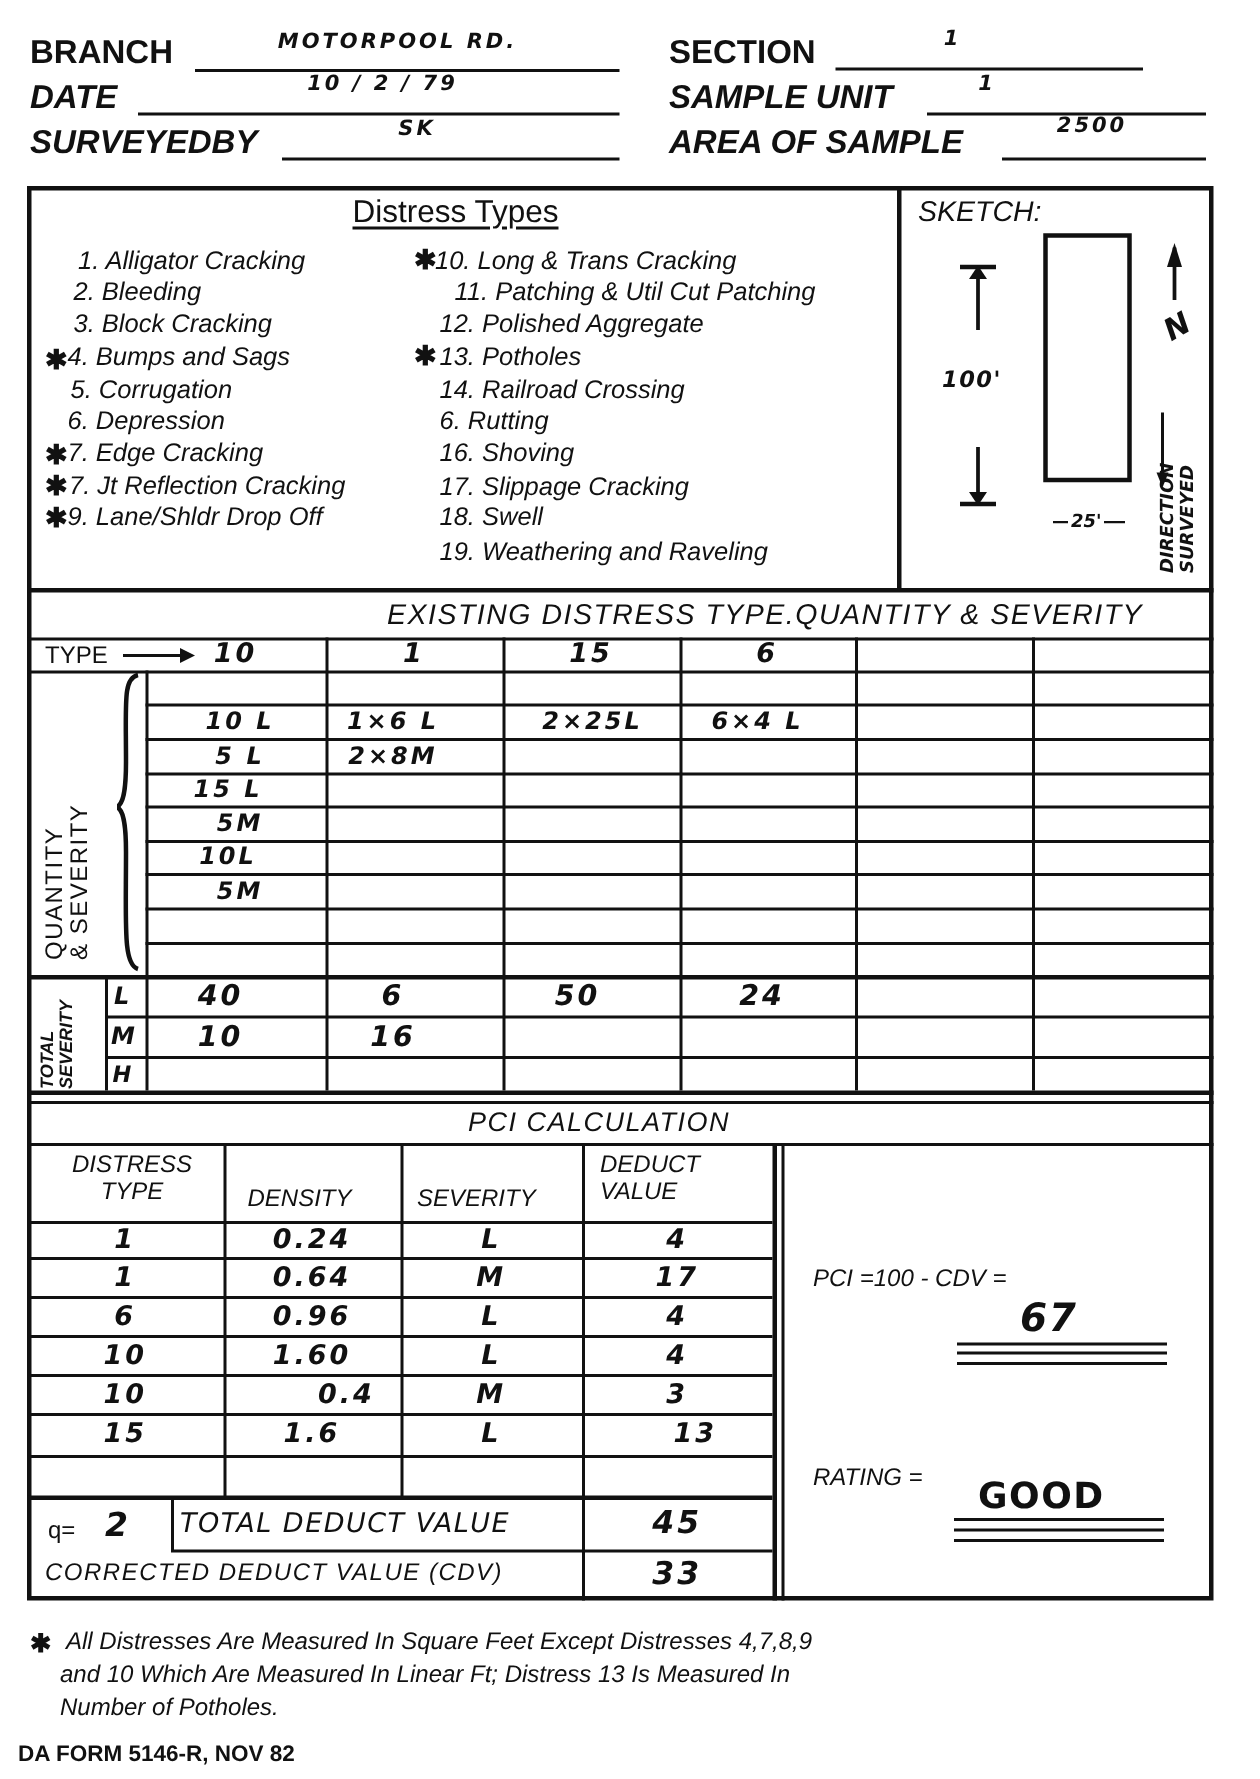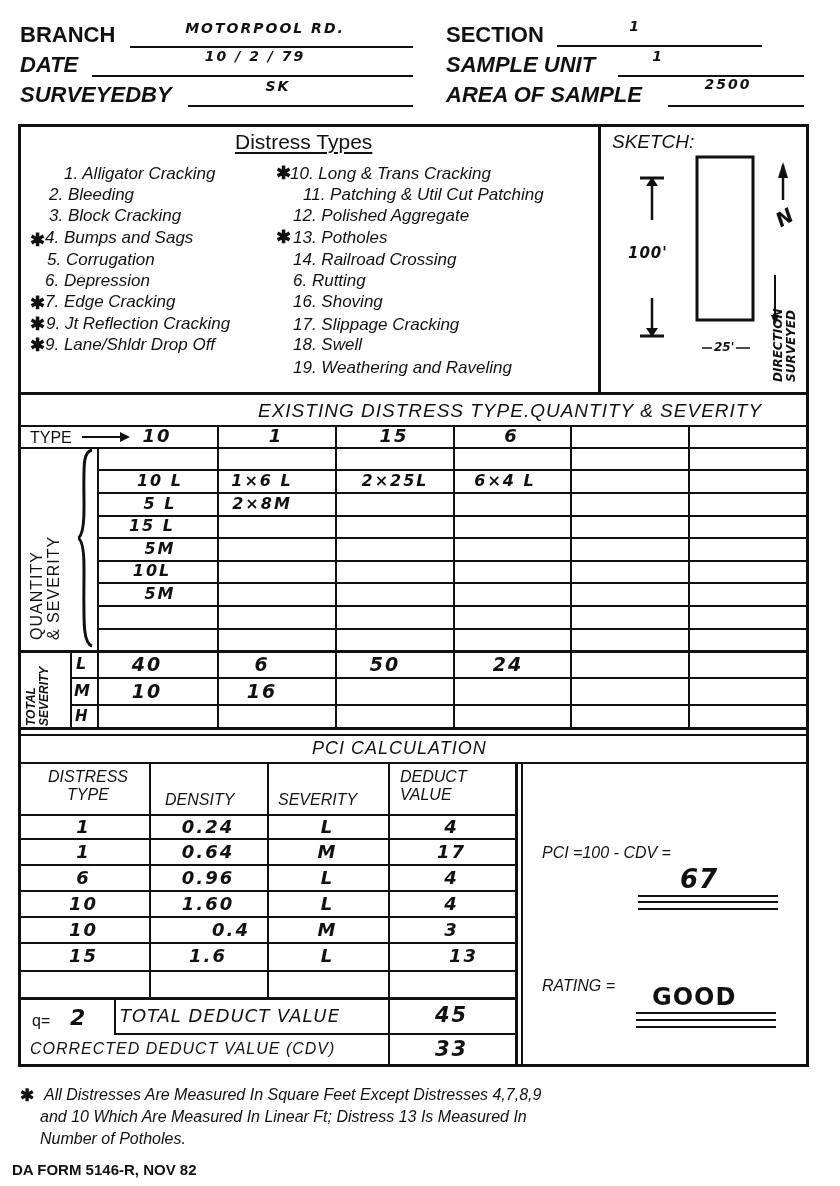--- a/index.html
+++ b/index.html
@@ -59,28 +59,28 @@
 <div class="box" style="left:18px;top:124px;width:791px;height:943px;"></div>
 
 <div>
   <span class="dt-title">Distress Types</span>
 
   <span class="dt-star" style="left:30px;top:229px;">✱</span>
   <span class="dt-star" style="left:30px;top:292px;">✱</span>
   <span class="dt-star" style="left:30px;top:313px;">✱</span>
   <span class="dt-star" style="left:30px;top:334px;">✱</span>
 
-  <span class="dt-item" style="left:52px;top:164px;margin-left:12px;">1. Alligator Cracking</span>
+  <span class="dt-item" style="left:52px;top:164px;">1. Alligator Cracking</span>
   <span class="dt-item" style="left:49px;top:185px;">2. Bleeding</span>
   <span class="dt-item" style="left:49px;top:206px;">3. Block Cracking</span>
   <span class="dt-item" style="left:45px;top:228px;">4. Bumps and Sags</span>
   <span class="dt-item" style="left:47px;top:250px;">5. Corrugation</span>
   <span class="dt-item" style="left:45px;top:271px;">6. Depression</span>
   <span class="dt-item" style="left:45px;top:292px;">7. Edge Cracking</span>
-  <span class="dt-item" style="left:46px;top:314px;">9. Jt Reflection Cracking</span>
+  <span class="dt-item" style="left:46px;top:314px;">7. Jt Reflection Cracking</span>
   <span class="dt-item" style="left:45px;top:335px;">9. Lane/Shldr Drop Off</span>
 
   <span class="dt-star" style="left:276px;top:162px;">✱</span>
   <span class="dt-star" style="left:276px;top:226px;">✱</span>
 
   <span class="dt-item" style="left:290px;top:164px;">10. Long &amp; Trans Cracking</span>
   <span class="dt-item" style="left:303px;top:185px;">11. Patching &amp; Util Cut Patching</span>
   <span class="dt-item" style="left:293px;top:206px;">12. Polished Aggregate</span>
   <span class="dt-item" style="left:293px;top:228px;">13. Potholes</span>
   <span class="dt-item" style="left:293px;top:250px;">14. Railroad Crossing</span>

